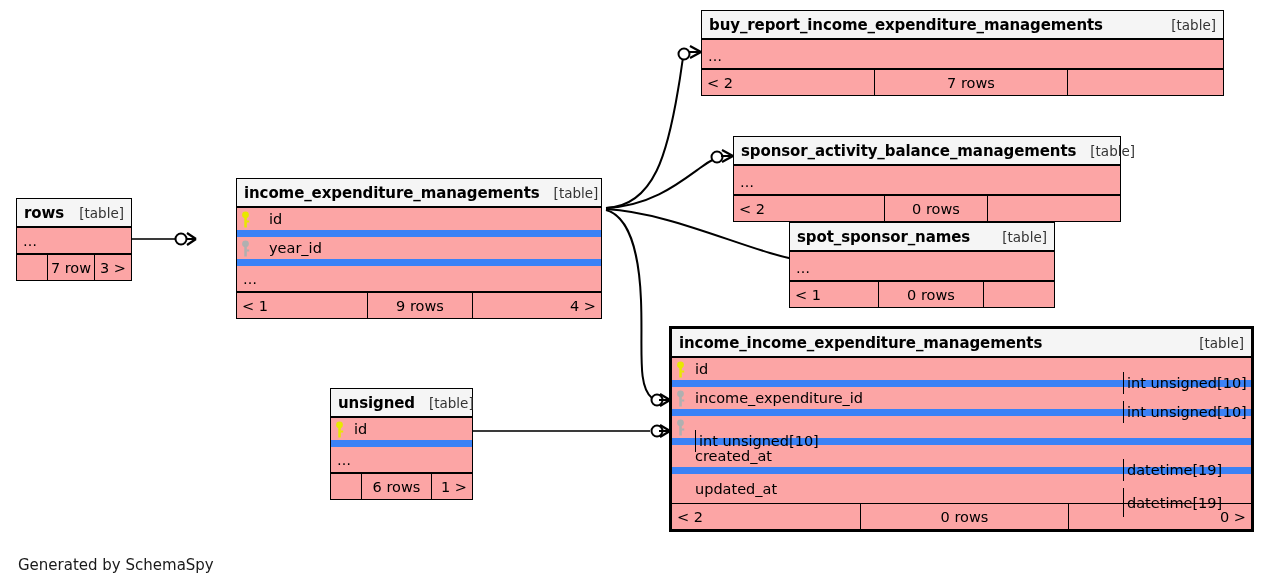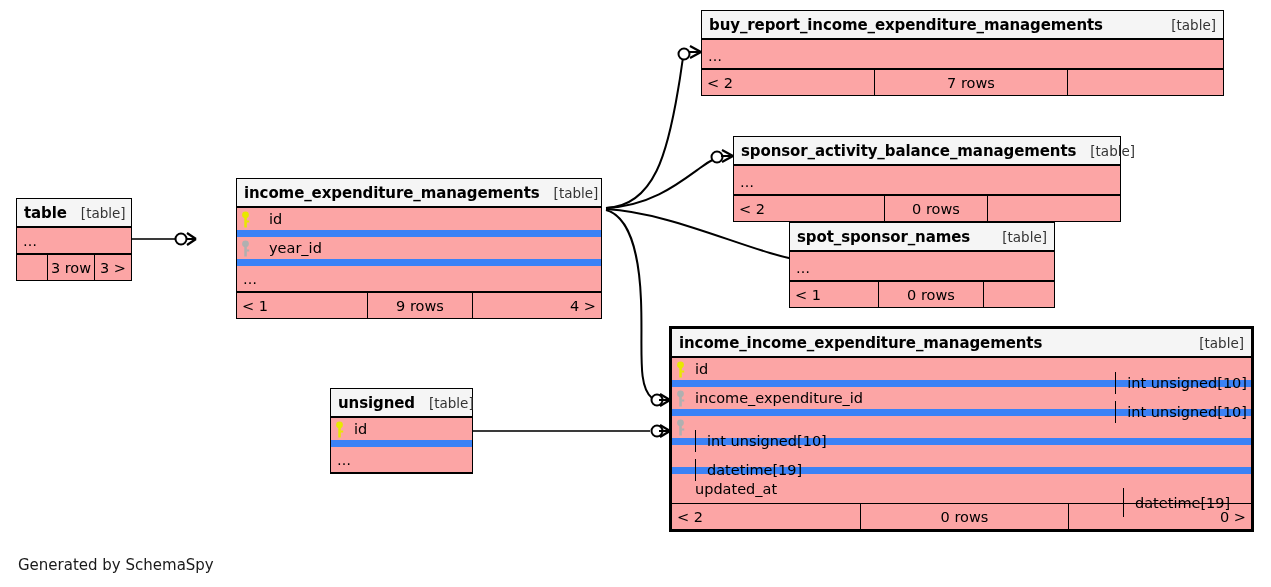--- a/index.html
+++ b/index.html
@@ -79,21 +79,21 @@
     align-items: center;
     flex: 1 1 auto;
     min-width: 0;
     padding-left: 6px;
     box-sizing: border-box;
     overflow: hidden;
   }
   .col-type {
     flex: 0 0 auto;
     border-left: 1px solid #000000;
-    padding: 0 4px 0 11px;
+    padding: 0 4px 0 3px;
     font-size: 14.5px;
     box-sizing: border-box;
     height: 100%;
     display: flex;
     align-items: center;
     margin-top: 28px;
   }
   .col-name {
     font-size: 14.5px;
   }
@@ -209,29 +209,29 @@
 
     <g>
       <path d="M473,431 L650,431" stroke="#3a3a3a" stroke-width="2" fill="none"></path>
       <circle cx="657" cy="431" r="5.5" fill="#fff" stroke="#000" stroke-width="2"></circle>
       <path d="M670,431 L660,425 M670,431 L660,437 M670,431 L659,431" stroke="#000" stroke-width="2.2" fill="none"></path>
     </g>
   </svg>
 
   <div class="table-node" id="node-years">
     <div class="tbl-header">
-      <span class="tbl-name">table</span>
+      <span class="tbl-name">rows</span>
       <span class="tbl-tag">[table]</span>
     </div>
     <div class="tbl-body">
       <div class="ellipsis-row">…</div>
     </div>
     <div class="tbl-footer">
       <div class="foot-cell foot-left" style="flex:0 0 30px"></div>
-      <div class="foot-cell foot-mid" style="flex:1 1 auto">3 row</div>
+      <div class="foot-cell foot-mid" style="flex:1 1 auto">7 row</div>
       <div class="foot-cell foot-right" style="flex:0 0 36px">3 &gt;</div>
     </div>
   </div>
 
   <div class="table-node" id="node-iem">
     <div class="tbl-header">
       <span class="tbl-name">income_expenditure_managements</span>
       <span class="tbl-tag">[table]</span>
     </div>
     <div class="tbl-body">
@@ -329,20 +329,25 @@
               <rect x="5.6" y="9.5" width="2.6" height="2" fill="#e8e800"></rect>
             </svg>
         </div>
         <div class="col-indent-sm"></div>
         <div class="col-left" style="padding-left:0">
           <span class="col-name">id</span>
         </div>
       </div>
       <div class="ellipsis-row">…</div>
     </div>
+    <div class="tbl-footer">
+      <div class="foot-cell foot-left" style="flex:0 0 30px"></div>
+      <div class="foot-cell foot-mid" style="flex:1 1 auto">6 rows</div>
+      <div class="foot-cell foot-right" style="flex:0 0 40px">1 &gt;</div>
+    </div>
   </div>
 
   <div class="table-node highlight" id="node-iiem">
     <div class="tbl-header">
       <span class="tbl-name">income_income_expenditure_managements</span>
       <span class="tbl-tag">[table]</span>
     </div>
     <div class="tbl-body">
 
       <div class="col-row">
@@ -383,20 +388,23 @@
               <rect x="5.6" y="9.5" width="2.6" height="2" fill="#b0b0b0"></rect>
             </svg>
         </div>
         <div class="col-indent-sm"></div>
         <div class="col-type" style="flex:0 0 128px">int unsigned[10]</div>
       </div>
 
       <div class="col-row">
         <div class="key-gap"></div>
         <div class="col-indent-sm"></div>
+        <div class="col-left" style="padding-left:0">
+          <span class="col-name">created_at</span>
+        </div>
         <div class="col-type" style="flex:0 0 128px">datetime[19]</div>
       </div>
 
       <div class="col-row">
         <div class="key-gap"></div>
         <div class="col-indent-sm"></div>
         <div class="col-left" style="padding-left:0">
           <span class="col-name">updated_at</span>
         </div>
         <div class="col-type" style="flex:0 0 128px">datetime[19]</div>

